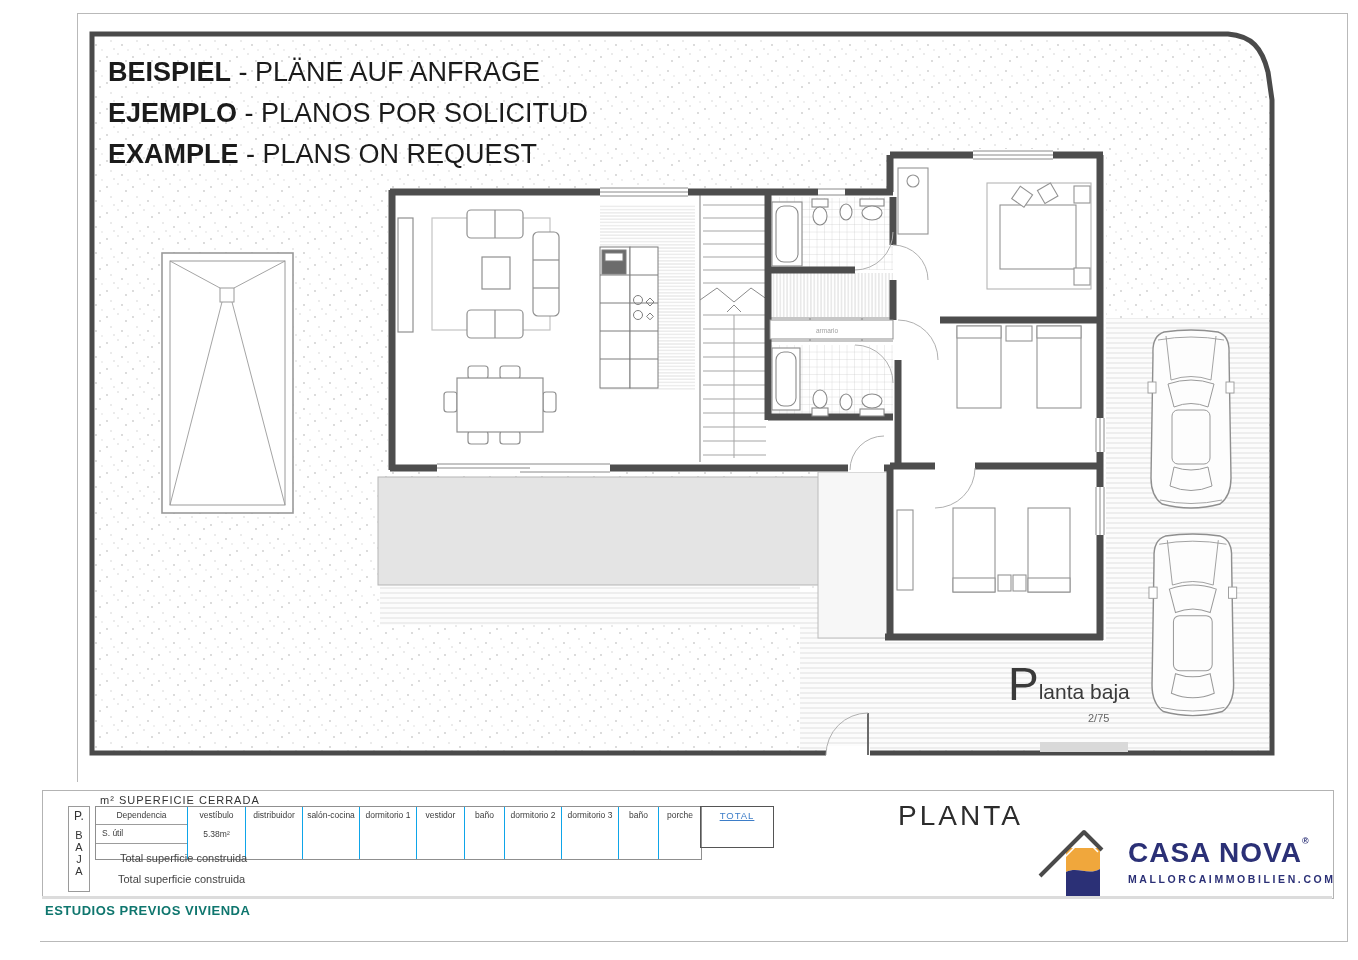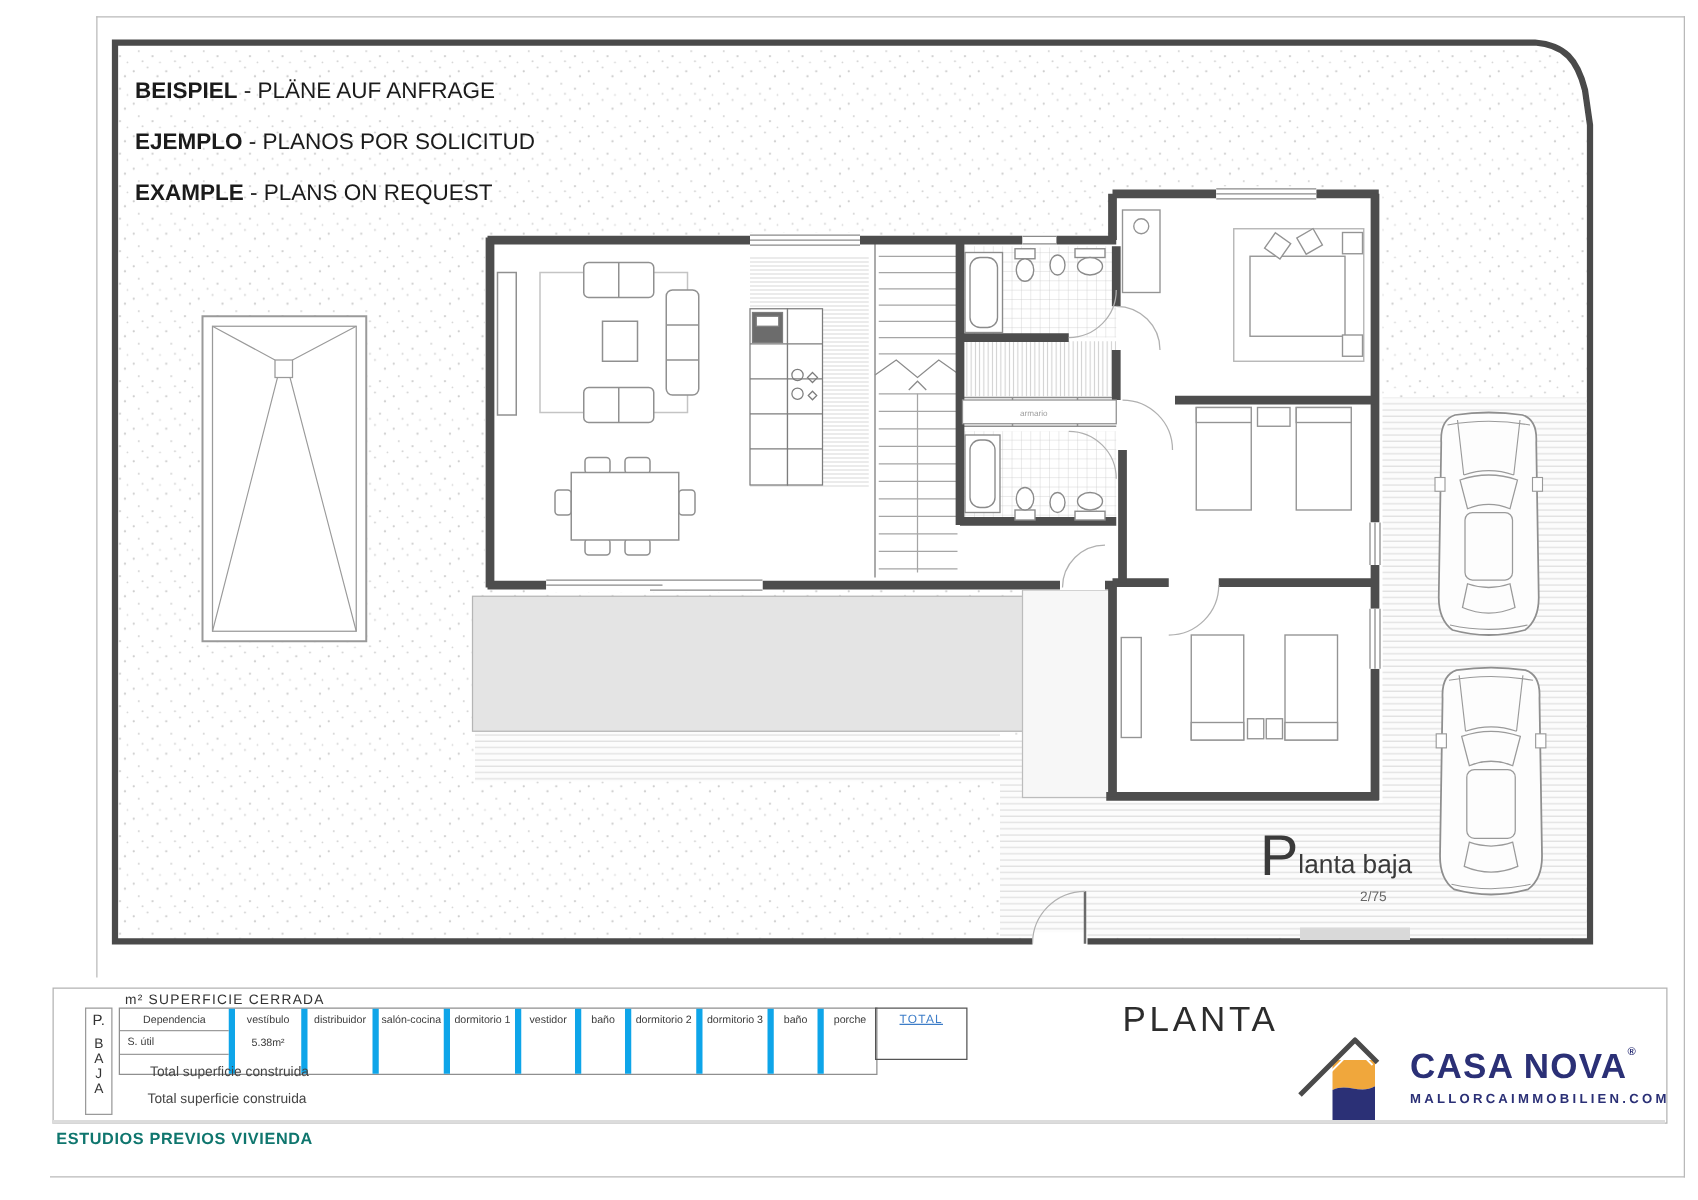--- a/index.html
+++ b/index.html
@@ -2,35 +2,35 @@
 <html><head>
 <meta charset="utf-8">
 <style>
   html,body{margin:0;padding:0;background:#fff;}
   #page{position:relative;width:1358px;height:960px;background:#fff;overflow:hidden;
         font-family:"Liberation Sans",sans-serif;color:#222;}
   .abs{position:absolute;}
   
   .frame{position:absolute;background:#b9b9b9;}
   
-  #header{left:108px;top:52px;line-height:41px;font-size:18px;color:#1b1b1b;}
+  #header{left:108px;top:52px;line-height:41px;font-size:27px;color:#1b1b1b;}
   #header .lead{font-weight:700;}
   
   #plan-label{left:1008px;top:664px;display:flex;align-items:flex-end;color:#3a3a3a;}
   #plan-label .big{font-size:46px;line-height:40px;font-weight:500;}
   #plan-label .small{font-size:21px;line-height:24px;}
   #plan-scale{left:1088px;top:712px;font-size:11px;color:#666;}
   
   #bottom-box{left:42px;top:790px;width:1290px;height:107px;border:1px solid #b3b3b3;background:#fff;}
   #table-title{left:100px;top:794px;font-size:11px;color:#333;letter-spacing:1px;}
   #pbaja-box{left:68px;top:806px;width:22px;height:86px;border:1px solid #9a9a9a;
              display:flex;flex-direction:column;align-items:center;font-size:12px;color:#333;line-height:13px;padding-top:3px;box-sizing:border-box;}
   #pbaja-letters{width:12px;word-break:break-all;text-align:center;font-size:11px;line-height:12px;margin-top:6px;}
   #grid{left:95px;top:806px;height:52px;display:flex;border:1px solid #8f8f8f;box-sizing:content-box;}
-  .col{border-right:5px solid #0ea5e9;box-sizing:border-box;display:flex;flex-direction:column;}
+  .col{border-right:1px solid #0ea5e9;box-sizing:border-box;display:flex;flex-direction:column;}
   .col:last-child{border-right:none;}
   .cell{font-size:8.5px;color:#3c3c3c;text-align:center;white-space:nowrap;overflow:hidden;}
   .cell.hdr{height:17px;line-height:17px;}
   .cell.val{height:18px;line-height:20px;}
   .cell.empty{flex:1;}
   .col.dep .hdr{border-bottom:1px solid #9c9c9c;}
   .col.dep .val{border-bottom:1px solid #9c9c9c;text-align:left;padding-left:6px;line-height:16px;}
   #total-box{left:700px;top:806px;width:74px;height:42px;border:1px solid #555;
              text-align:center;font-size:9.5px;padding-top:3px;box-sizing:border-box;}
   #total-box span{color:#3d7dc8;text-decoration:underline;letter-spacing:1px;}

